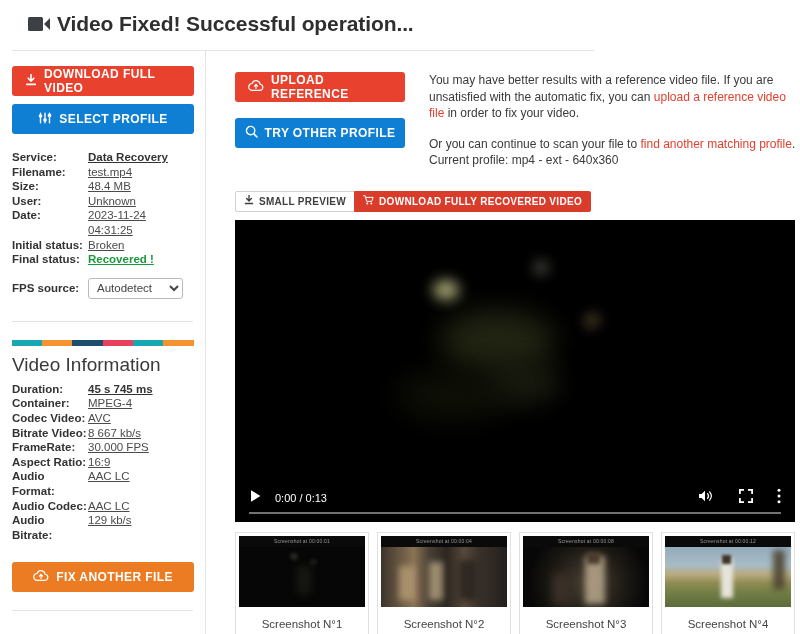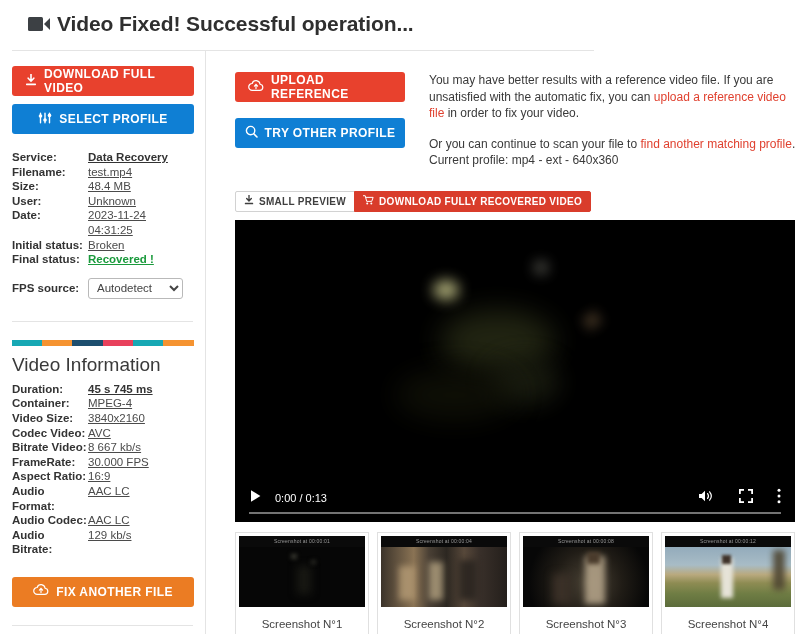--- a/index.html
+++ b/index.html
@@ -283,24 +283,20 @@
     <div>
       <div class="kv-row">
         <span class="kv-key">Duration:</span>
         <span class="kv-val bold">45 s 745 ms</span>
       </div>
       <div class="kv-row">
         <span class="kv-key">Container:</span>
         <span class="kv-val">MPEG-4</span>
       </div>
       <div class="kv-row">
-        <span class="kv-key">Video Size:</span>
-        <span class="kv-val">3840x2160</span>
-      </div>
-      <div class="kv-row">
         <span class="kv-key">Codec Video:</span>
         <span class="kv-val">AVC</span>
       </div>
       <div class="kv-row">
         <span class="kv-key">Bitrate Video:</span>
         <span class="kv-val">8 667 kb/s</span>
       </div>
       <div class="kv-row">
         <span class="kv-key">FrameRate:</span>
         <span class="kv-val">30.000 FPS</span>

